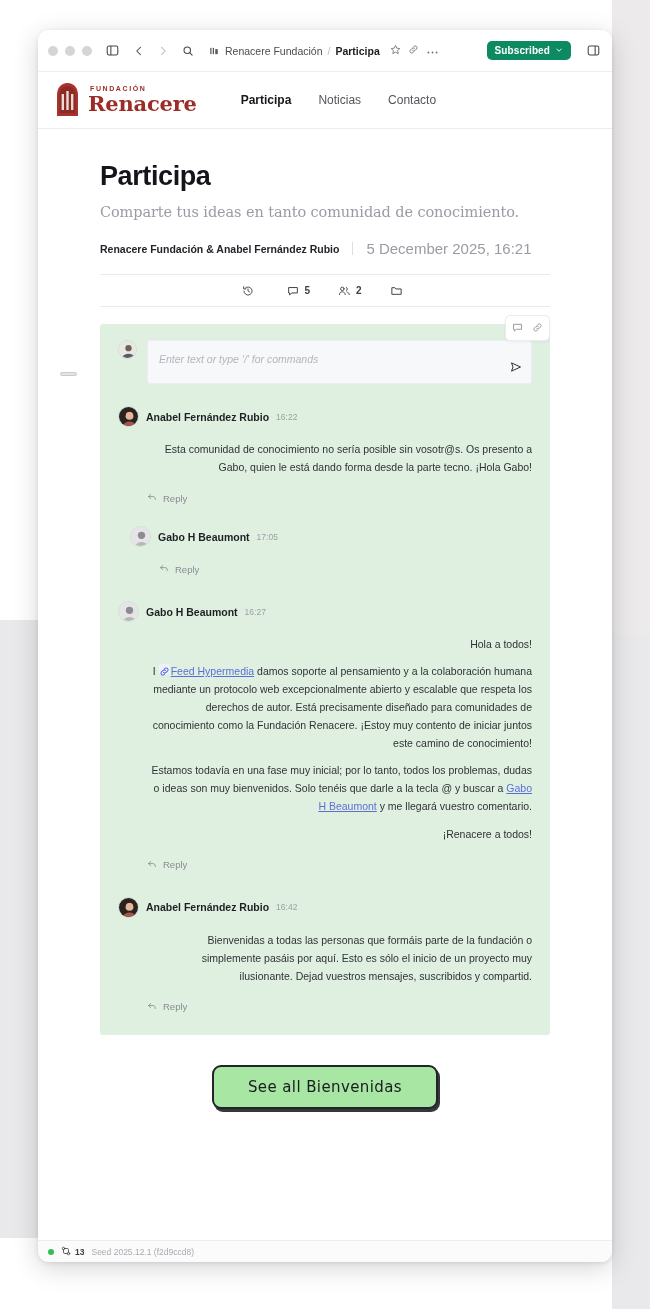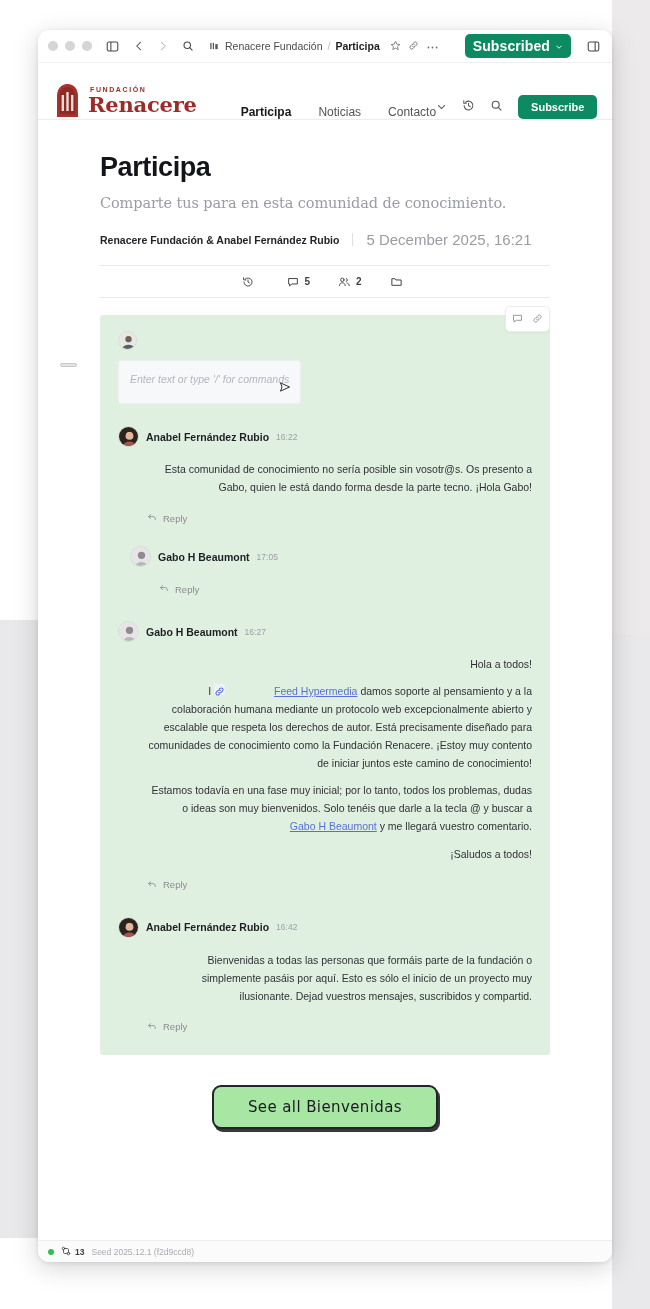--- a/index.html
+++ b/index.html
@@ -21,44 +21,44 @@
     position: absolute; left: 38px; top: 30px;
     width: 574px; height: 1232px;
     background: #ffffff;
     border-radius: 11px;
     box-shadow: 0 6px 26px rgba(0,0,0,.17), 0 1px 4px rgba(0,0,0,.10);
     overflow: hidden;
   }
 
   
   .titlebar {
-    height: 33px; background:#ffffff; display:flex; align-items:center;
+    height: 42px; background:#ffffff; display:flex; align-items:center;
     padding: 0 10px; gap: 7px; border-bottom: 1px solid #efefef;
   }
   .traffic { display:flex; gap:7px; align-items:center; margin-right:4px; }
   .dot { width:10px; height:10px; border-radius:50%; background:#d5d5d8; }
   .tb-icon { width:18px; height:18px; display:flex; align-items:center; justify-content:center; color:#44454a; }
   .tb-icon svg { display:block; }
   .nav-arrows { display:flex; gap:6px; margin-left:2px; }
   .crumb-wrap { display:flex; align-items:center; gap:5px; margin-left:4px; font-size:10.5px; color:#3c3d42; }
   .crumb-site { color:#4a4b50; }
   .crumb-sep { color:#b9babd; }
   .crumb-cur { font-weight:700; color:#1b1c20; }
   .crumb-icons { display:flex; align-items:center; gap:7px; margin-left:5px; color:#6c6d73; }
   .spacer { flex:1; }
   .subscribed-btn {
-    background:#0e8a63; color:#fff; font-size:14px; font-weight:600;
+    background:#0e8a63; color:#fff; font-size:10px; font-weight:600;
     padding:3.5px 8px 4px 8px; border-radius:5px; display:flex; align-items:center; gap:5px;
     cursor:pointer; letter-spacing:.1px;
   }
   .subscribed-btn .chev { opacity:.92; }
 
   
   .siteheader {
-    height:57px; background:#fff; display:flex; align-items:flex-end;
+    height:57px; background:#fff; display:flex; align-items:center;
     padding: 0 19px 0 17px; border-bottom: 1px solid #ececec;
   }
   .logo { display:flex; align-items:center; gap:8px; }
   .logo-mark { width:25px; height:36px; position:relative; }
   .logo-text { line-height:1; }
   .logo-fund { font-size:7px; letter-spacing:1.6px; color:#9c2c28; font-weight:700; margin-left:2px; }
   .logo-name {
     font-family:"DejaVu Serif", serif; font-size:21px; font-weight:700; color:#9c2c28;
     letter-spacing:-0.2px; line-height:1.05; margin-top:1px;
   }
@@ -102,42 +102,42 @@
   .float-tools {
     position:absolute; right:0px; top:-9px; display:flex; gap:9px; align-items:center;
     background:#fff; border:1px solid #ececef; border-radius:5px; padding:3px 6px;
     box-shadow:0 1px 3px rgba(0,0,0,.05); color:#8d8e95; z-index:5;
   }
   .panel {
     background:#e0f0e0; border-radius:3px; padding:16px 18px 22px 18px;
   }
 
   
-  .composer { display:flex; gap:10px; align-items:flex-start;flex-direction:column; }
+  .composer { display:flex; gap:10px; align-items:flex-start; }
   .avatar {
     width:19px; height:19px; border-radius:50%; flex:0 0 19px; overflow:hidden;
     border:1px solid rgba(0,0,0,.07);
   }
   .avatar.big { width:21px; height:21px; flex:0 0 21px; }
   .composer-box {
     flex:1; background:#f7f8fa; border:1px solid #edeef1; border-radius:3px;
     min-height:44px; padding:8px 11px; position:relative;
   }
   .composer-ph { font-size:10.5px; font-style:italic; color:#b5b6bd; }
   .send-icon { position:absolute; right:9px; bottom:6px; color:#2a2b31; }
 
   
   .comment { margin-top:22px; }
   .c-head { display:flex; align-items:center; gap:7px; }
   .c-name { font-size:10.5px; font-weight:700; color:#1e1f25; }
   .c-time { font-size:8.5px; color:#9d9ea5; }
   .c-body { margin-left:29px; margin-top:13px;text-align:right; }
   .c-body p { font-size:10.5px; line-height:1.72; color:#2f3137; }
   .c-body p + p { margin-top:9px; }
-  .c-link { color:#5a6fd6; text-decoration:underline;padding-left:48px; }
+  .c-link { color:#5a6fd6; text-decoration:underline; }
   .inline-link-icon {
     display:inline-block; width:11px; height:11px; vertical-align:-1px;
     background:#eef0fb; border-radius:2px; margin-right:1px; position:relative; top:1px;
     color:#5a6fd6;
   }
   .reply {
     margin-left:29px; margin-top:16px; display:flex; align-items:center; gap:6px;
     font-size:9.5px; color:#8a8b92; cursor:pointer;
   }
   .comment.nested { margin-left:12px; }
@@ -266,49 +266,28 @@
           <div class="logo-name">Renacere</div>
         </span>
       </div>
 
       <div class="nav">
         <span class="nav-item active">Participa</span>
         <span class="nav-item">Noticias</span>
         <span class="nav-item">Contacto</span>
       </div>
 
-      <div class="hdr-right">
-        <span>
-          <svg width="11" height="11" viewBox="0 0 16 16" fill="none" stroke="currentColor" stroke-width="1.5" stroke-linecap="round" stroke-linejoin="round">
-              <polyline points="3.5,6.5 8,11 12.5,6.5"></polyline>
-            </svg>
-        </span>
-        <span>
-          <svg width="13" height="13" viewBox="0 0 16 16" fill="none" stroke="currentColor" stroke-width="1.25" stroke-linecap="round">
-              <path d="M2.6 8a5.4 5.4 0 1 0 1.7-3.9"></path>
-              <polyline points="2.2,2.2 2.2,5.2 5.2,5.2"></polyline>
-              <polyline points="8,5.2 8,8 10,9.2"></polyline>
-            </svg>
-        </span>
-        <span>
-          <svg width="13" height="13" viewBox="0 0 16 16" fill="none" stroke="currentColor" stroke-width="1.4">
-              <circle cx="7" cy="7" r="4.3"></circle>
-              <line x1="10.2" y1="10.2" x2="13.6" y2="13.6" stroke-linecap="round"></line>
-            </svg>
-        </span>
-        <span class="subscribe-btn">Subscribe</span>
-      </div>
     </div>
 
     <div class="content">
       <div class="drag-handle"></div>
 
       <div class="inner">
         <h1 class="title">Participa</h1>
-        <div class="subtitle">Comparte tus para en esta comunidad de conocimiento.</div>
+        <div class="subtitle">Comparte tus ideas en tanto comunidad de conocimiento.</div>
 
         <div class="byline">
           <span class="byline-authors">Renacere Fundación &amp; Anabel Fernández Rubio</span>
           <span class="byline-divider"></span>
           <span class="byline-date">5 December 2025, 16:21</span>
         </div>
 
         <div class="stats">
           <span class="stat">
             <svg width="12" height="12" viewBox="0 0 16 16" fill="none" stroke="currentColor" stroke-width="1.2" stroke-linecap="round">
@@ -442,21 +421,21 @@
                 <p>Hola a todos!</p>
                 <p>
                   <span>I </span><span class="inline-link-icon"><svg width="11" height="11" viewBox="0 0 16 16" fill="none" stroke="currentColor" stroke-width="1.5" stroke-linecap="round">
                         <path d="M6.6 9.4a2.6 2.6 0 0 0 3.7 0l2.1-2.1a2.6 2.6 0 0 0-3.7-3.7l-1 1"></path>
                         <path d="M9.4 6.6a2.6 2.6 0 0 0-3.7 0L3.6 8.7a2.6 2.6 0 0 0 3.7 3.7l1-1"></path>
                       </svg></span><a class="c-link">Feed Hypermedia</a><span> damos soporte al pensamiento y a la colaboración humana mediante un protocolo web excepcionalmente abierto y escalable que respeta los derechos de autor. Está precisamente diseñado para comunidades de conocimiento como la Fundación Renacere. ¡Estoy muy contento de iniciar juntos este camino de conocimiento!</span>
                 </p>
                 <p>
                   <span>Estamos todavía en una fase muy inicial; por lo tanto, todos los problemas, dudas o ideas son muy bienvenidos. Solo tenéis que darle a la tecla @ y buscar a </span><a class="c-link">Gabo H Beaumont</a><span> y me llegará vuestro comentario.</span>
                 </p>
-                <p>¡Saludos a todos!</p>
+                <p>¡Renacere a todos!</p>
               </div>
               <div class="reply">
                 <span>
                   <svg width="10" height="10" viewBox="0 0 16 16" fill="none" stroke="currentColor" stroke-width="1.3" stroke-linecap="round" stroke-linejoin="round">
                       <polyline points="6,4 2.5,7.3 6,10.6"></polyline>
                       <path d="M2.5 7.3h7a3.8 3.8 0 0 1 3.8 3.8v1"></path>
                     </svg>
                 </span>
                 <span>Reply</span>
               </div>

